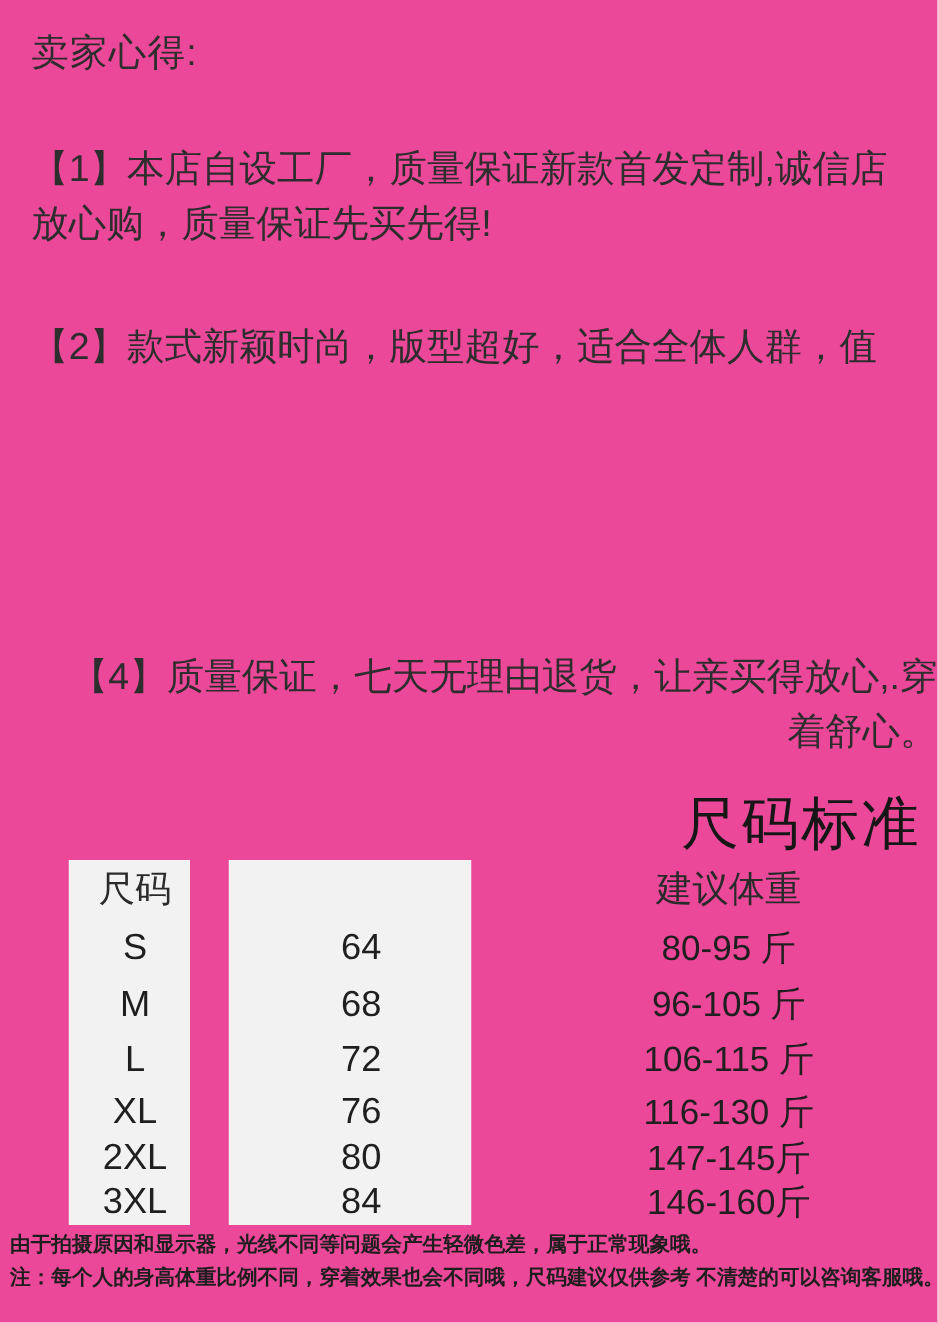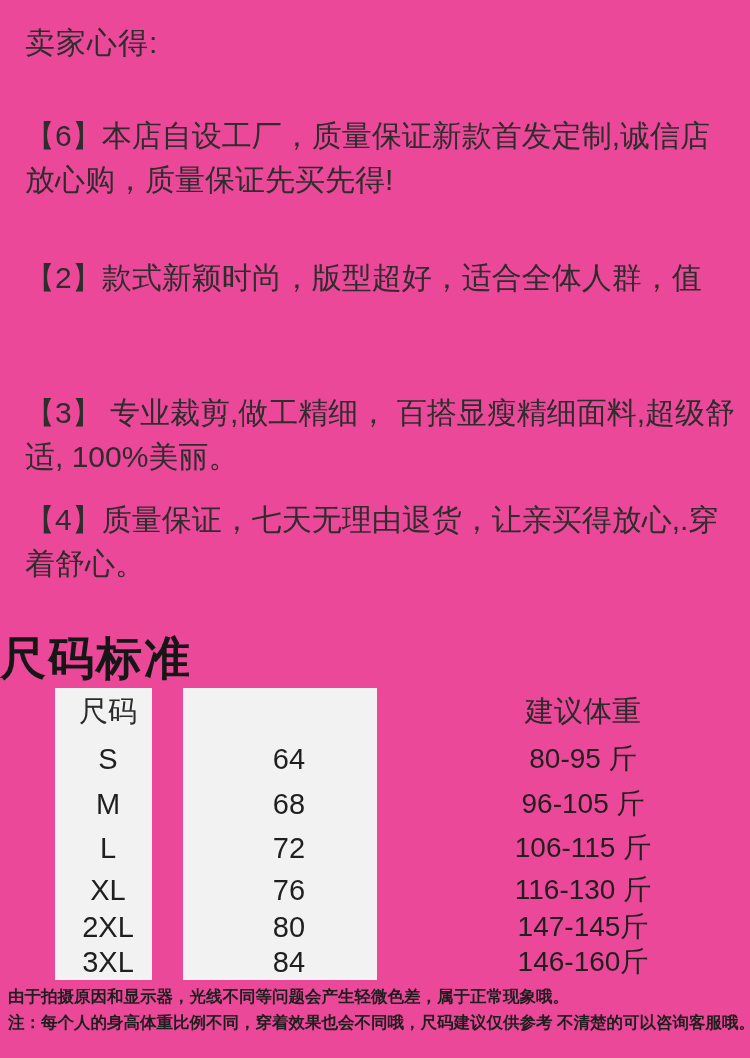--- a/index.html
+++ b/index.html
@@ -19,25 +19,25 @@
   }
   .note {
     position:absolute; left:25px; right:0;
     font-size:30px; line-height:44px;
     white-space:nowrap;
   }
   .note .ln { display:block; }
   #note-1 { top:114px; }
   #note-2 { top:256px; }
   #note-3 { top:391px; }
-  #note-4 { top:498px; }
+  #note-4 { top:520px;text-align:right; }
   .chart-title {
     position:absolute; left:0; top:634px; width:737px;
-    text-align:left;
-    font-size:46px; line-height:48px; font-weight:700;
+    text-align:right;
+    font-size:46px; line-height:48px; font-weight:400;
     color:#161616; letter-spacing:2px;
   }
   .size-table {
     position:absolute; left:0; top:688px;
     width:750px; height:292px;
   }
   .stripe { position:absolute; top:0; bottom:0; background:#f2f2f2; }
   .stripe1 { left:55px;  width:97px;  }
   .stripe2 { left:183px; width:194px; }
   .rows { position:relative; width:100%; height:100%; }
@@ -66,32 +66,28 @@
   .footer-note .ln { display:block; }
 </style>
 </head>
 <body>
 
 <div class="page">
 
   <div class="heading">卖家心得:</div>
 
   <div class="note" id="note-1">
-    <span class="ln">【6】本店自设工厂，质量保证新款首发定制,诚信店</span>
+    <span class="ln">【1】本店自设工厂，质量保证新款首发定制,诚信店</span>
     <span class="ln">放心购，质量保证先买先得!</span>
   </div>
 
   <div class="note" id="note-2">
     <span class="ln">【2】款式新颖时尚，版型超好，适合全体人群，值</span>
   </div>
 
-  <div class="note" id="note-3">
-    <span class="ln">【3】 专业裁剪,做工精细， 百搭显瘦精细面料,超级舒</span>
-    <span class="ln">适, 100%美丽。</span>
-  </div>
 
   <div class="note" id="note-4">
     <span class="ln">【4】质量保证，七天无理由退货，让亲买得放心,.穿</span>
     <span class="ln">着舒心。</span>
   </div>
 
   <div class="chart-title">尺码标准</div>
 
   <div class="size-table">
     <div class="stripe stripe1"></div>

